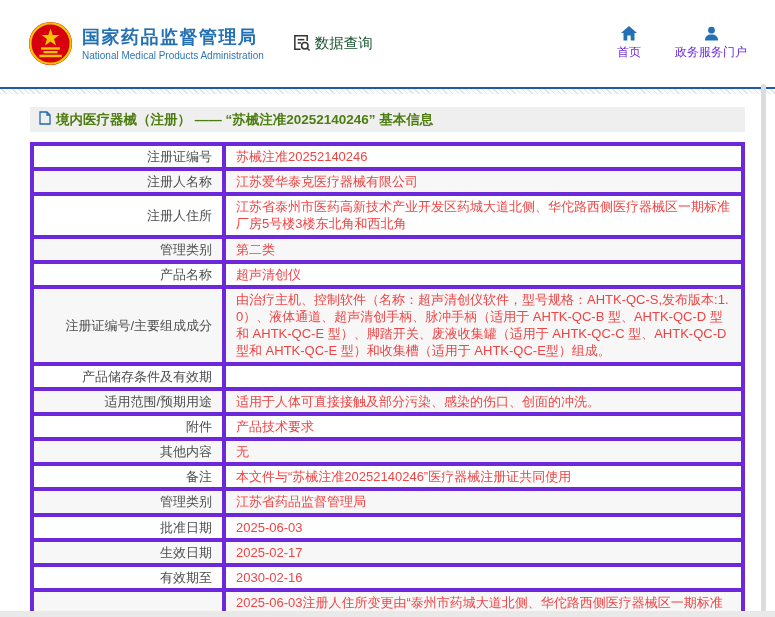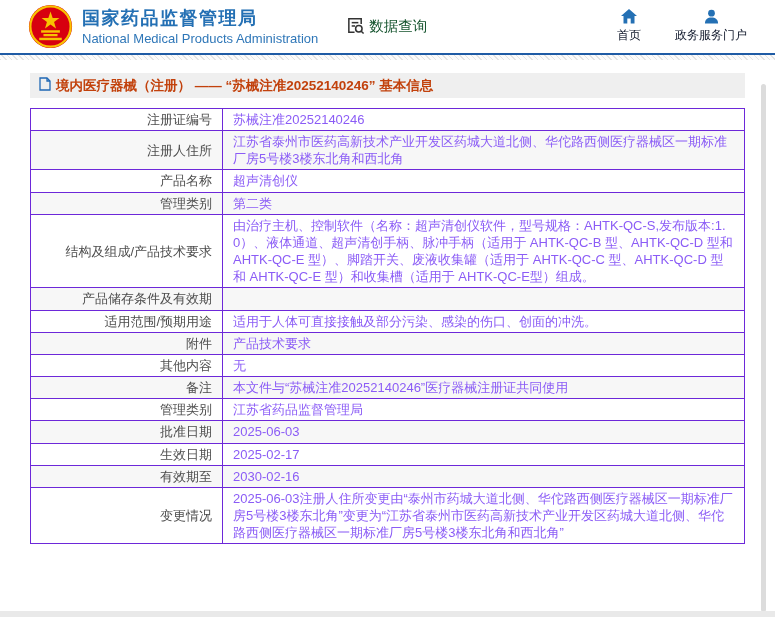--- a/index.html
+++ b/index.html
@@ -5,81 +5,81 @@
   * { margin: 0; padding: 0; box-sizing: border-box; }
   html, body {
     width: 775px; height: 617px;
     background: #ffffff;
     font-family: "Liberation Sans", "DejaVu Sans", sans-serif;
     overflow: hidden;
     position: relative;
   }
   
   .site-header {
-    height: 53px;
+    height: 87px;
     display: flex;
     align-items: center;
     justify-content: space-between;
     padding: 0 28px 0 28px;
     background: #ffffff;
   }
   .header-left { display: flex; align-items: center; }
   .emblem { width: 45px; height: 45px; flex: 0 0 auto; }
   .agency { margin-left: 9px; }
   .agency-cn {
     color: #2470b4; font-size: 18px; font-weight: bold;
     letter-spacing: 1.5px; line-height: 22px;
   }
-  .agency-en { color: #2f77b8; font-size: 13px; margin-top: 2px; }
+  .agency-en { color: #2f77b8; font-size: 10px; margin-top: 2px; }
   .data-query {
     display: flex; align-items: center; margin-left: 28px;
     color: #14532d; font-size: 14.5px; cursor: pointer;
   }
   .data-query svg { margin-right: 4px; }
   .header-right { display: flex; align-items: flex-start; gap: 34px; }
   .nav-item {
     display: flex; flex-direction: column; align-items: center;
-    font-size: 12px; color: #0f172a; cursor: pointer; 
+    font-size: 12px; color: #6d28d9; cursor: pointer; 
   }
   
   .blue-rule { height: 2px; background: #1f5ba5; width: 100%; }
   .hatch-strip {
     height: 5px; width: 100%;
     background: repeating-linear-gradient(45deg, #e3e3e3 0 1px, #fbfbfb 1px 4px);
   }
   
   .main-area { margin: 13px 30px 0 30px; }
   .title-bar {
     background: #efefef;
     height: 25px;
     display: flex; align-items: center;
     padding-left: 9px;
-    color: #c2410c; font-size: 13.5px; font-weight: 600;
+    color: #4d7c0f; font-size: 13.5px; font-weight: 600;
   }
   .title-bar svg { margin-right: 5px; flex: 0 0 auto; }
   .info-table {
     width: 100%;
     border-collapse: collapse;
     margin-top: 10px;
     font-size: 13px;
     table-layout: fixed;
   }
   .info-table td {
-    border: 1px solid #6d28d9;
+    border: 4px solid #6d28d9;
     padding: 2px 10px;
     line-height: 1.32;
     vertical-align: middle;
     word-break: break-all;
   }
   .info-table td.label {
     width: 192px;
     text-align: right;
     color: #4d4d4d;
   }
-  .info-table td.value { color: #8b5cf6; text-align: left; }
+  .info-table td.value { color: #ef4444; text-align: left; }
   .info-table tr:nth-child(even) { background: #f7f7f7; }
   
   .v-scrollbar {
     position: absolute; left: 761px; top: 84px;
     width: 5px; height: 528px;
     background: #dcdcdc; border-radius: 3px;
   }
   .footer-strip {
     position: absolute; left: 0; bottom: 0;
     width: 100%; height: 6px; background: #e9e9e9;
@@ -152,33 +152,37 @@
     <span>境内医疗器械（注册） —— “苏械注准20252140246” 基本信息</span>
   </div>
 
   <table class="info-table">
     <tbody>
         <tr>
           <td class="label"><span>注册证编号</span></td>
           <td class="value">苏械注准20252140246</td>
         </tr>
         <tr>
+          <td class="label"><span>注册人名称</span></td>
+          <td class="value">江苏爱华泰克医疗器械有限公司</td>
+        </tr>
+        <tr>
           <td class="label"><span>注册人住所</span></td>
           <td class="value">江苏省泰州市医药高新技术产业开发区药城大道北侧、华佗路西侧医疗器械区一期标准厂房5号楼3楼东北角和西北角</td>
         </tr>
         <tr>
+          <td class="label"><span>管理类别</span></td>
+          <td class="value">第二类</td>
+        </tr>
+        <tr>
           <td class="label"><span>产品名称</span></td>
           <td class="value">超声清创仪</td>
         </tr>
         <tr>
-          <td class="label"><span>管理类别</span></td>
-          <td class="value">第二类</td>
-        </tr>
-        <tr>
-          <td class="label"><span>结构及组成/产品技术要求</span></td>
+          <td class="label"><span>注册证编号/主要组成成分</span></td>
           <td class="value">由治疗主机、控制软件（名称：超声清创仪软件，型号规格：AHTK-QC-S,发布版本:1.0）、液体通道、超声清创手柄、脉冲手柄（适用于 AHTK-QC-B 型、AHTK-QC-D 型和 AHTK-QC-E 型）、脚踏开关、废液收集罐（适用于 AHTK-QC-C 型、AHTK-QC-D 型和 AHTK-QC-E 型）和收集槽（适用于 AHTK-QC-E型）组成。</td>
         </tr>
         <tr>
           <td class="label"><span>产品储存条件及有效期</span></td>
           <td class="value"></td>
         </tr>
         <tr>
           <td class="label"><span>适用范围/预期用途</span></td>
           <td class="value">适用于人体可直接接触及部分污染、感染的伤口、创面的冲洗。</td>
         </tr>

